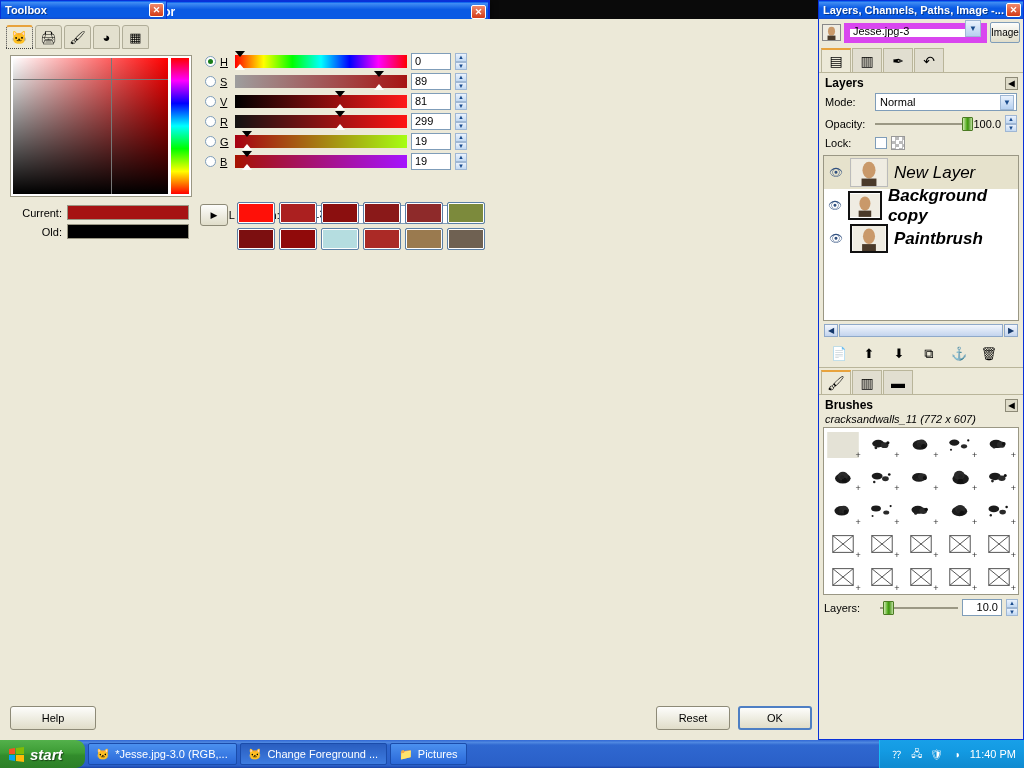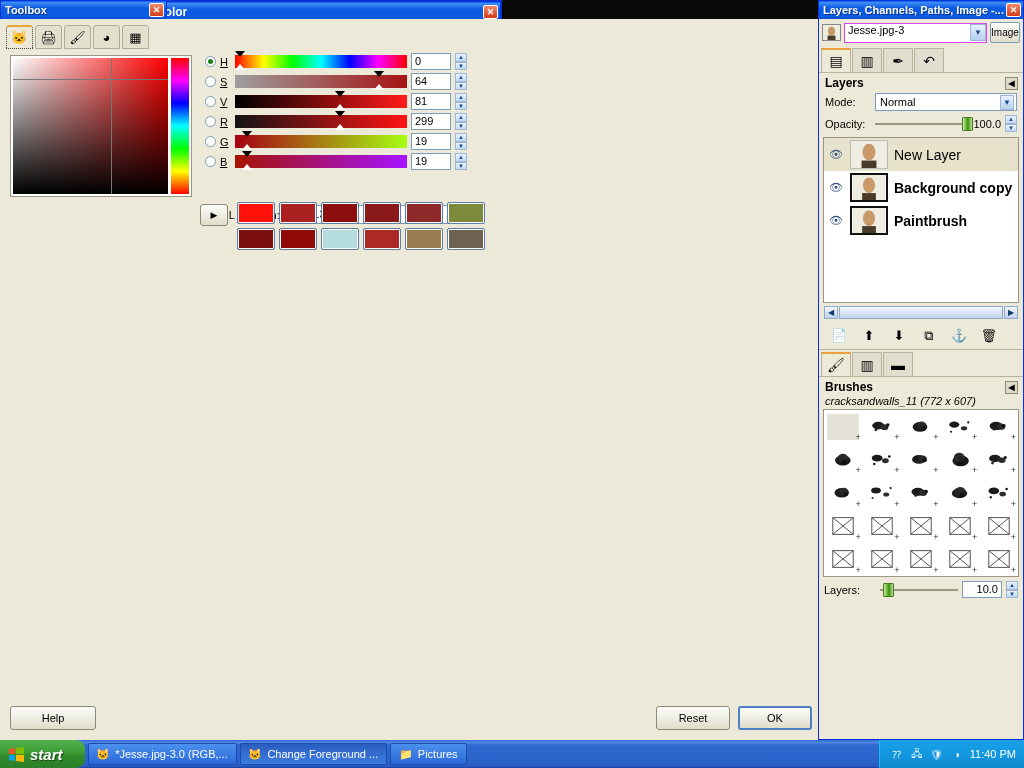--- a/index.html
+++ b/index.html
@@ -5,21 +5,21 @@
   * { box-sizing: border-box; margin:0; padding:0; }
   html,body { width:1024px; height:768px; overflow:hidden; }
   body {
     font-family: "Liberation Sans", sans-serif;
     font-size: 11px;
     background: #000;
     position: relative;
   }
 
   
-  #desktop { position:absolute; left:0; top:0; width:904px; height:740px; background:#0a0a0a;padding-left:12px; }
+  #desktop { position:absolute; left:0; top:0; width:904px; height:740px; background:#0a0a0a; }
 
   
   .xpwin { position:absolute; background:#ece9d8; border:1px solid #0831d9; }
   .xptitle {
     height:18px; display:flex; align-items:center; padding:0 2px 0 4px;
     background: linear-gradient(to bottom,#0058ee 0%,#3f8cf3 8%,#0a5ae4 40%,#0a5ae4 88%,#1549c9 100%);
     color:#fff; font-weight:bold; font-size:11px;
   }
   .xptitle .tt { flex:1; overflow:hidden; white-space:nowrap; text-shadow:1px 1px 0 rgba(0,0,0,.4); }
   .tbtn {
@@ -139,37 +139,37 @@
   .dlgbtn { height:24px; min-width:74px; padding:0 14px;
             background:linear-gradient(to bottom,#fdfdfb,#e0ddc9); border:1px solid #8d8a77;
             border-radius:3px; font-size:11px; cursor:pointer; }
   .dlgbtn.def { border:2px solid #4e7fc4; }
 
   
   #dock { left:818px; top:0; width:206px; height:740px; }
   #dock .dbody { position:absolute; left:0; right:0; top:18px; bottom:0; background:#ece9d8; }
   .dimgsel { display:flex; align-items:center; gap:3px; padding:3px; }
   .dimgsel .thumb { width:19px; height:17px; border:1px solid #888; }
-  .dimgsel .fld { flex:1; height:20px; background:#fff; border:1px solid #d946ef;
-                  display:flex; align-items:flex-start; padding-left:3px; font-size:11px;gap:34px; }
+  .dimgsel .fld { flex:1; height:20px; background:#fff; border:6px solid #d946ef;
+                  display:flex; align-items:flex-end; padding-left:3px; font-size:11px;gap:34px; }
   .autobtn { width:30px; height:21px; border:1px solid #7f9db9;
              background:linear-gradient(to bottom,#fdfdfb,#e0ddc9); font-size:10px; text-align:center;
              line-height:19px; border-radius:2px; }
   .docktabs { display:flex; gap:1px; padding:2px 2px 0 2px; border-bottom:1px solid #b9b59a; }
   .dtab { width:30px; height:24px; display:flex; align-items:center; justify-content:center;
           font-size:14px; border:1px solid #b9b59a; border-bottom:none; background:#e1ded0; }
   .dtab.sel { background:#ece9d8; border-top:2px solid #e8a33d; }
   .sectitle { display:flex; align-items:center; padding:3px 5px 1px 6px; font-weight:bold; font-size:12px; }
   .layerlist { margin:3px 4px 0 4px; background:#fff; border:1px solid #9a9784; height:166px; overflow:hidden; }
   .layeritem { display:flex; align-items:center; gap:6px; height:33px; padding:0 4px; }
   .layeritem.sel { background:#e6e2cc; }
   .layeritem .eye { width:16px; text-align:center; font-size:11px; color:#2f4f7f; }
   .layeritem .lthumb { width:38px; height:29px; border:2px solid #111; }
   .layeritem.sel .lthumb { border:1px solid #bbb; }
-  .layeritem .lname { font-size:14px; }
+  .layeritem .lname { font-size:17px;font-style:italic; }
   .layeritem.bold .lname { font-weight:bold; }
   .btnrow { display:flex; gap:2px; padding:4px 6px; }
   .btnrow .b { width:28px; height:19px; display:flex; align-items:center; justify-content:center; font-size:13px; }
   .brushgrid { margin:2px 4px; background:#fff; border:1px solid #9a9784; height:168px;
                display:grid; grid-template-columns:repeat(5,1fr); overflow:hidden; position:relative; }
   .bcell { position:relative; display:flex; align-items:center; justify-content:center; }
   .bcell .pl { position:absolute; right:2px; bottom:1px; font-size:9px; color:#333; }
 
   
   #taskbar { position:absolute; left:0; bottom:0; width:1024px; height:28px;
@@ -502,21 +502,21 @@
               <div>▼</div>
             </div>
           </div>
           <div class="sliderrow">
             <div class="radio"></div>
             <span class="chname">S</span>
             <div class="gradbar" style="background:linear-gradient(to right,#9e9e9e,#a61313)">
               <div class="gmark" style="left:139.18px"></div>
               <div class="gmark low" style="left:139.18px"></div>
             </div>
-            <div class="cdnum">64</div>
+            <div class="cdnum">89</div>
             <div class="spin">
               <div>▲</div>
               <div>▼</div>
             </div>
           </div>
           <div class="sliderrow">
             <div class="radio"></div>
             <span class="chname">V</span>
             <div class="gradbar" style="background:linear-gradient(to right,#000000,#ff1a1a)">
               <div class="gmark" style="left:100.3px"></div>
@@ -568,20 +568,30 @@
             </div>
           </div>
         </div>
 
       <div class="htmlrow" style="position:absolute;left:205px;top:180px;width:272px;">
         <span>HTML notation:</span>
         <div class="textbox" style="height:19px">a61313</div>
         <div style="width:19px;height:19px;border:1px solid #7f9db9;background:#dde8f5;text-align:center;line-height:17px;font-size:10px">🗗</div>
       </div>
 
+      <div class="curold">
+        <div class="cr">
+          <span class="l">Current:</span>
+          <div class="bar" id="curbar" style="background: rgb(166, 19, 19);"></div>
+        </div>
+        <div class="cr">
+          <span class="l">Old:</span>
+          <div class="bar" id="oldbar" style="background: rgb(0, 0, 0);"></div>
+        </div>
+      </div>
 
       <div style="position:absolute;left:200px;top:185px;width:28px;height:22px;border:1px solid #8d8a77;border-radius:3px;background:linear-gradient(to bottom,#fdfdfb,#e0ddc9);text-align:center;line-height:20px;font-size:9px">▶</div>
 
       <div class="swgrid" id="swgrid">
           <div class="sw" style="background: rgb(255, 16, 8);"></div>
           <div class="sw" style="background: rgb(171, 32, 32);"></div>
           <div class="sw" style="background: rgb(139, 15, 15);"></div>
           <div class="sw" style="background: rgb(138, 25, 25);"></div>
           <div class="sw" style="background: rgb(142, 42, 42);"></div>
           <div class="sw" style="background: rgb(124, 138, 60);"></div>
@@ -648,20 +658,25 @@
         <span class="lbl">Opacity:</span>
         <div class="slider">
           <div class="track"></div>
           <div class="knob" style="left:92%"></div>
         </div>
         <span style="font-size:11px">100.0</span>
         <div class="spin">
             <div>▲</div>
             <div>▼</div>
           </div>
+      </div>
+      <div class="row">
+        <span class="lbl">Lock:</span>
+        <div class="chk"></div>
+        <div style="width:14px;height:14px;background:repeating-conic-gradient(#bbb 0 25%,#fff 0 50%) 0 0/7px 7px;border:1px solid #999"></div>
       </div>
 
       <div class="layerlist" id="layerlist">
           <div class="layeritem sel">
             <span class="eye">👁</span>
             <span class="lthumb"><svg viewBox="0 0 38 29" width="100%" height="100%">
                 <rect width="38" height="29" fill="#efece2"></rect>
                 <ellipse cx="19" cy="12" rx="7" ry="9" fill="#c9996a"></ellipse>
                 <rect x="11" y="21" width="16" height="8" fill="#4a3a2a"></rect>
               </svg></span>

